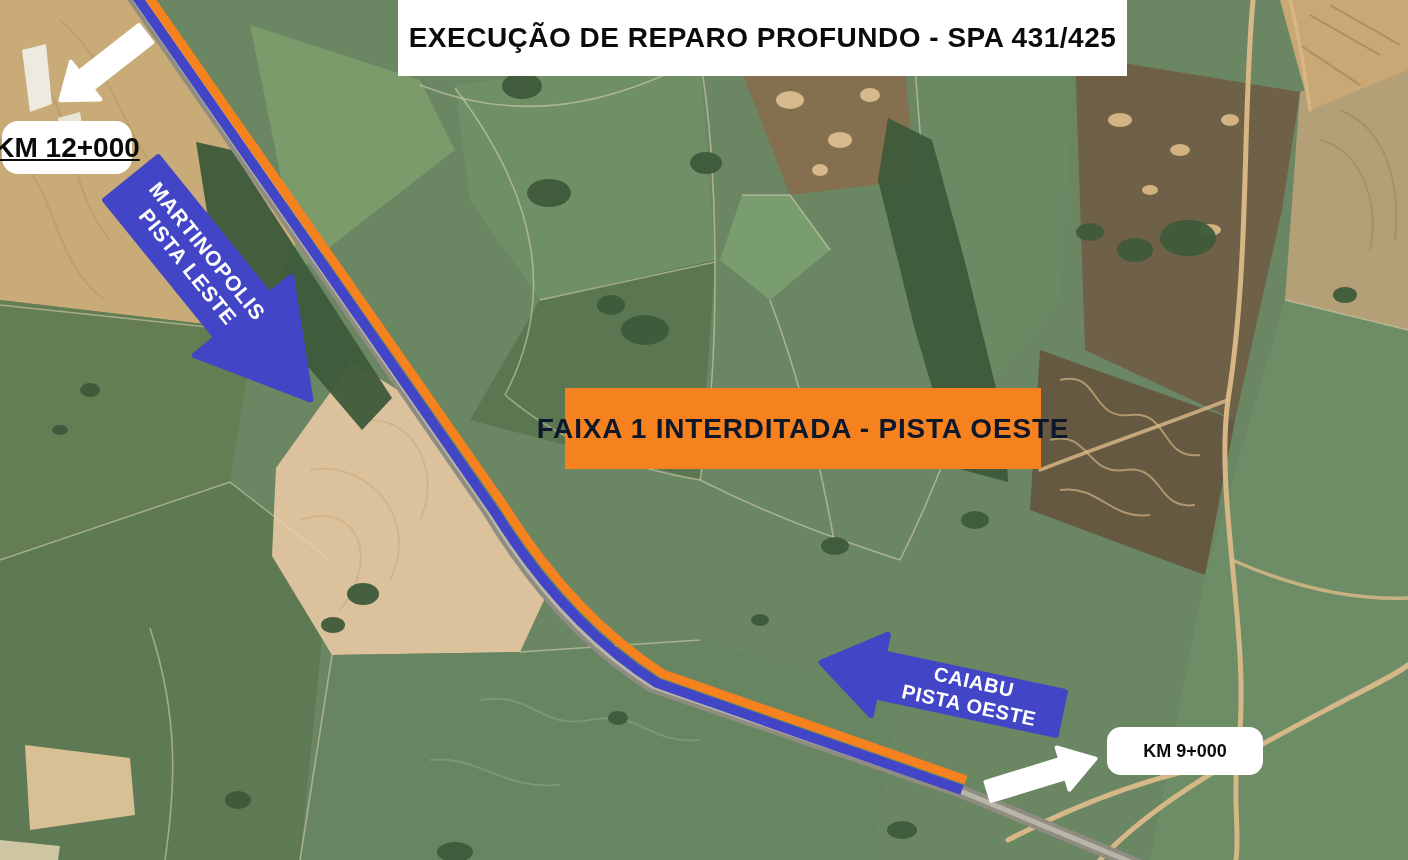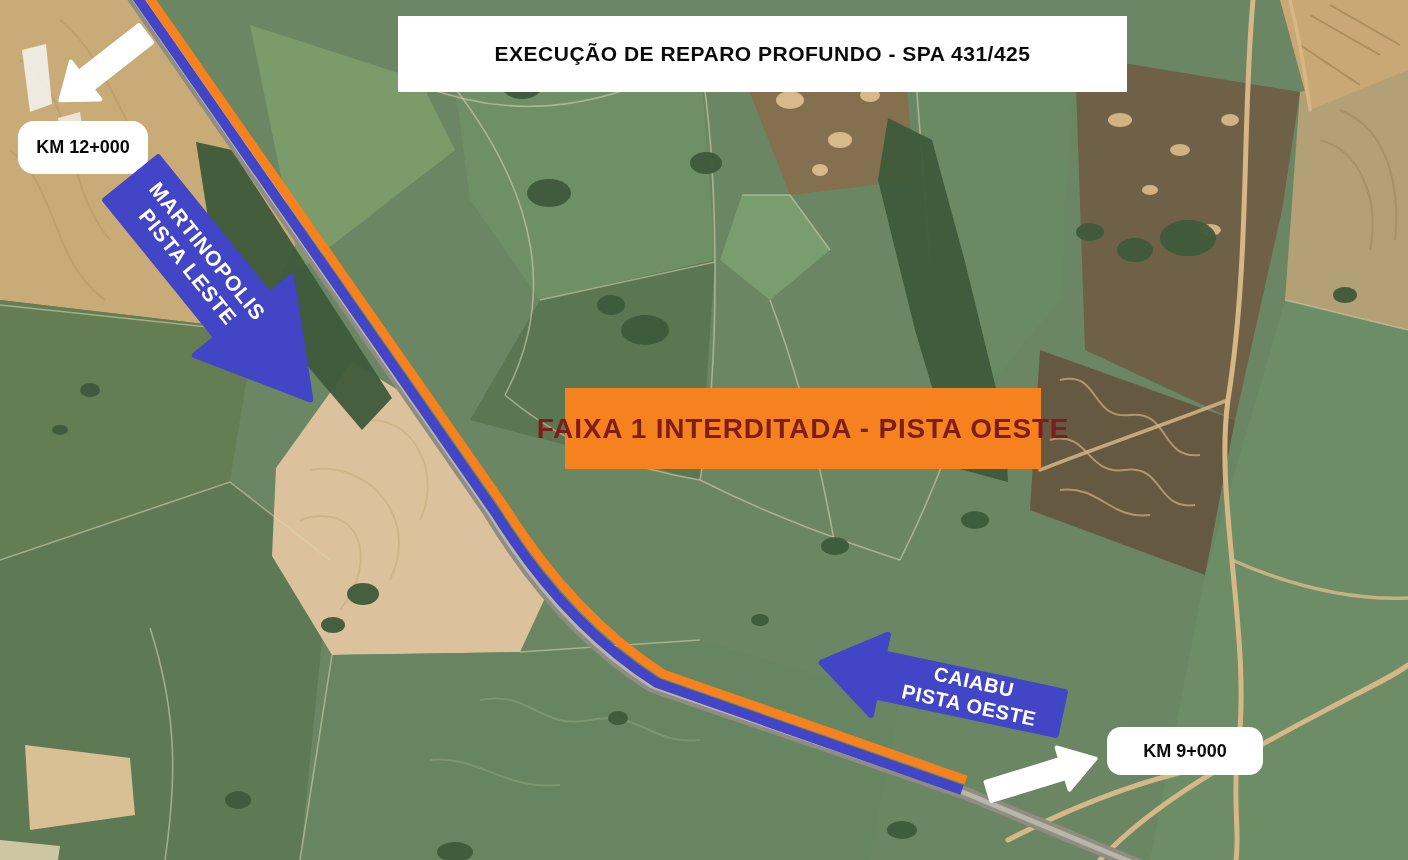--- a/index.html
+++ b/index.html
@@ -5,35 +5,35 @@
   html,body{margin:0;padding:0;background:#222;}
   .map-root{
     position:relative;width:1408px;height:860px;overflow:hidden;
     font-family:"Liberation Sans",sans-serif;background:#6b8663;
   }
   .bg{position:absolute;left:0;top:0;width:1408px;height:860px;display:block;}
 
   
   .overlay{position:absolute;box-sizing:border-box;}
   .title-banner{
-    left:398px;top:16px;width:729px;height:76px;background:#ffffff;
+    left:398px;top:0;width:729px;height:76px;background:#ffffff;
     display:flex;align-items:center;justify-content:center;
-    font-weight:bold;font-size:21px;color:var(--label-text,#0b0b0b);letter-spacing:.5px;
+    font-weight:bold;font-size:28px;color:var(--label-text,#0b0b0b);letter-spacing:.5px;
   }
   .closure-banner{
     left:565px;top:388px;width:476px;height:81px;background:var(--closure-orange,#F5821F);
     display:flex;align-items:center;justify-content:center;
-    font-weight:bold;font-size:28px;color:#7f1d1d;letter-spacing:.8px;white-space:nowrap;
+    font-weight:bold;font-size:28px;color:#0f172a;letter-spacing:.8px;white-space:nowrap;
   }
   .km-box{
     background:var(--marker-white,#fff);color:var(--label-text,#0b0b0b);
     display:flex;align-items:center;justify-content:center;
     font-weight:bold;border-radius:16px;white-space:nowrap;
   }
-  .km-12{left:18px;top:121px;width:130px;height:53px;font-size:18px;}
+  .km-12{left:2px;top:121px;width:130px;height:53px;font-size:28px;text-decoration:underline;}
   .km-9{left:1107px;top:727px;width:156px;height:48px;font-size:18px;border-radius:14px;}
 
   .arrow-wrap{position:absolute;}
   .arrow-wrap svg{display:block;overflow:visible;}
   .white-arrow polygon{fill:#ffffff;stroke:#ffffff;stroke-width:4;stroke-linejoin:round;}
   .blue-arrow polygon{fill:var(--direction-blue,#4145C6);stroke:var(--direction-blue,#4145C6);stroke-width:6;stroke-linejoin:round;}
   .arrow-sw{left:47px;top:39px;width:112px;height:56px;transform:rotate(-38deg);}
   .arrow-e{left:984px;top:749px;width:116px;height:52px;transform:rotate(-17deg);}
   .arrow-martin{left:76px;top:219px;width:290px;height:140px;transform:rotate(51deg);}
   .arrow-caiabu{left:816px;top:640px;width:250px;height:96px;transform:rotate(12deg);}

